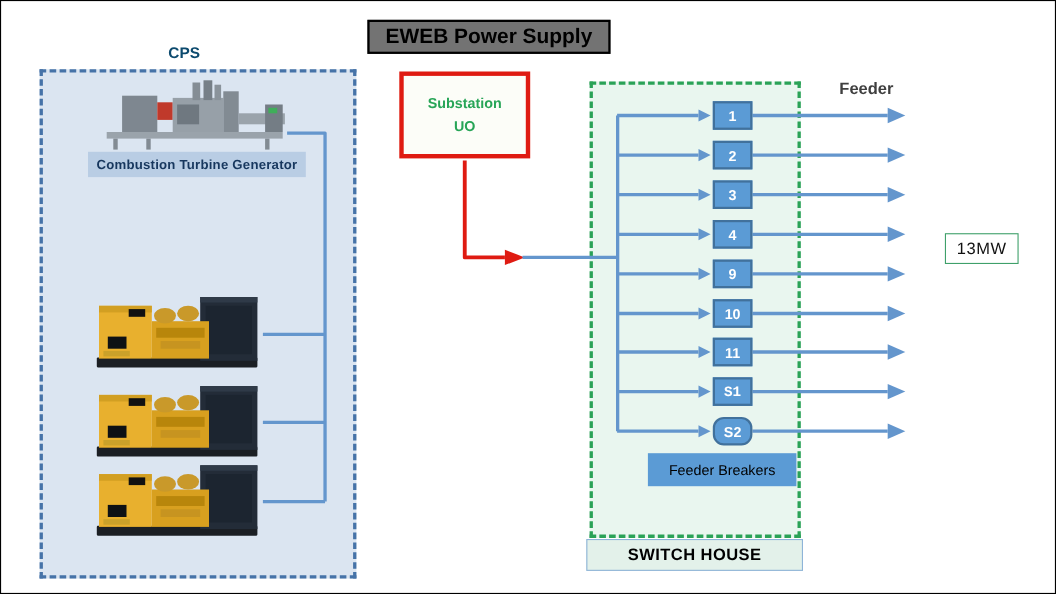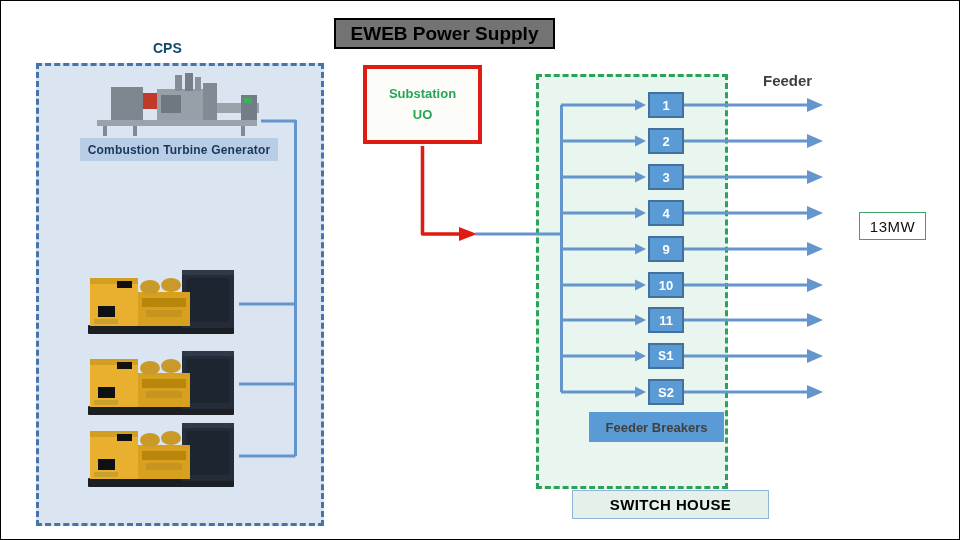--- a/index.html
+++ b/index.html
@@ -46,29 +46,29 @@
 
   .breaker-box{
     position:absolute;left:647px;width:36px;height:26px;box-sizing:border-box;
     background:var(--box-blue);border:2px solid var(--box-border);
     color:#fff;font-size:13px;font-weight:bold;text-align:center;
     display:flex;align-items:center;justify-content:center;z-index:4;
   }
 
   .feeder-breakers-box{
     left:588px;top:411px;width:135px;height:30px;box-sizing:border-box;
-    background:var(--box-blue);color:#404040;font-size:13px;font-weight:bold;
+    background:var(--box-blue);color:#000000;font-size:13px;font-weight:normal;
     display:flex;align-items:center;justify-content:center;z-index:4;
   }
 
   .switch-house-box{
     left:532px;top:489px;width:197px;height:29px;box-sizing:border-box;
     background:var(--switchhouse-fill);border:1px solid #8eb4d8;color:#000;
     font-size:15px;font-weight:bold;letter-spacing:0.4px;
-    display:flex;align-items:center;justify-content:center;z-index:4;margin-left:39px;
+    display:flex;align-items:center;justify-content:center;z-index:4;
   }
 
   .feeders-label{left:762px;top:71px;font-size:15px;font-weight:bold;color:#3f3f3f;z-index:4;}
 
   .mw-box{
     left:858px;top:211px;width:67px;height:28px;box-sizing:border-box;
     background:#fff;border:1px solid #3fa06a;color:#111;font-size:15px;
     display:flex;align-items:center;justify-content:center;z-index:4;letter-spacing:0.5px;
   }
 </style>
@@ -92,21 +92,21 @@
   <div class="abs green-box"></div>
   <div id="breaker-rows">
       <div class="breaker-box" style="top: 91px;">1</div>
       <div class="breaker-box" style="top: 127px;">2</div>
       <div class="breaker-box" style="top: 163px;">3</div>
       <div class="breaker-box" style="top: 199px;">4</div>
       <div class="breaker-box" style="top: 235px;">9</div>
       <div class="breaker-box" style="top: 271px;">10</div>
       <div class="breaker-box" style="top: 306px;">11</div>
       <div class="breaker-box" style="top: 342px; font-family: Liberation Mono, monospace;">S1</div>
-      <div class="breaker-box" style="top: 378px;">S2</div>
+      <div class="breaker-box" style="top: 378px; border-radius: 10px;">S2</div>
     </div>
   <div class="abs feeder-breakers-box">Feeder Breakers</div>
   <div class="abs switch-house-box">SWITCH HOUSE</div>
 
   <div class="abs feeders-label">Feeder</div>
   <div class="abs mw-box">13MW</div>
 
   <svg class="overlay" id="connectors" xmlns="http://www.w3.org/2000/svg">
     <defs>
       <g id="dgen">

